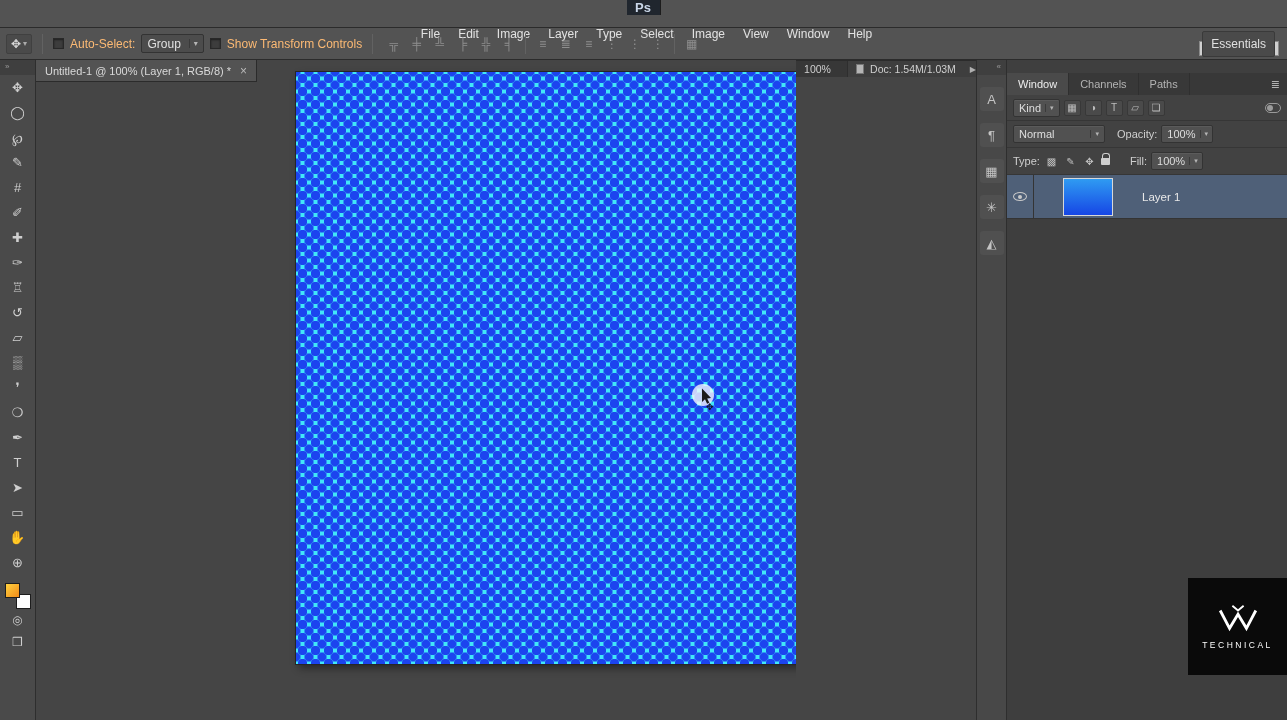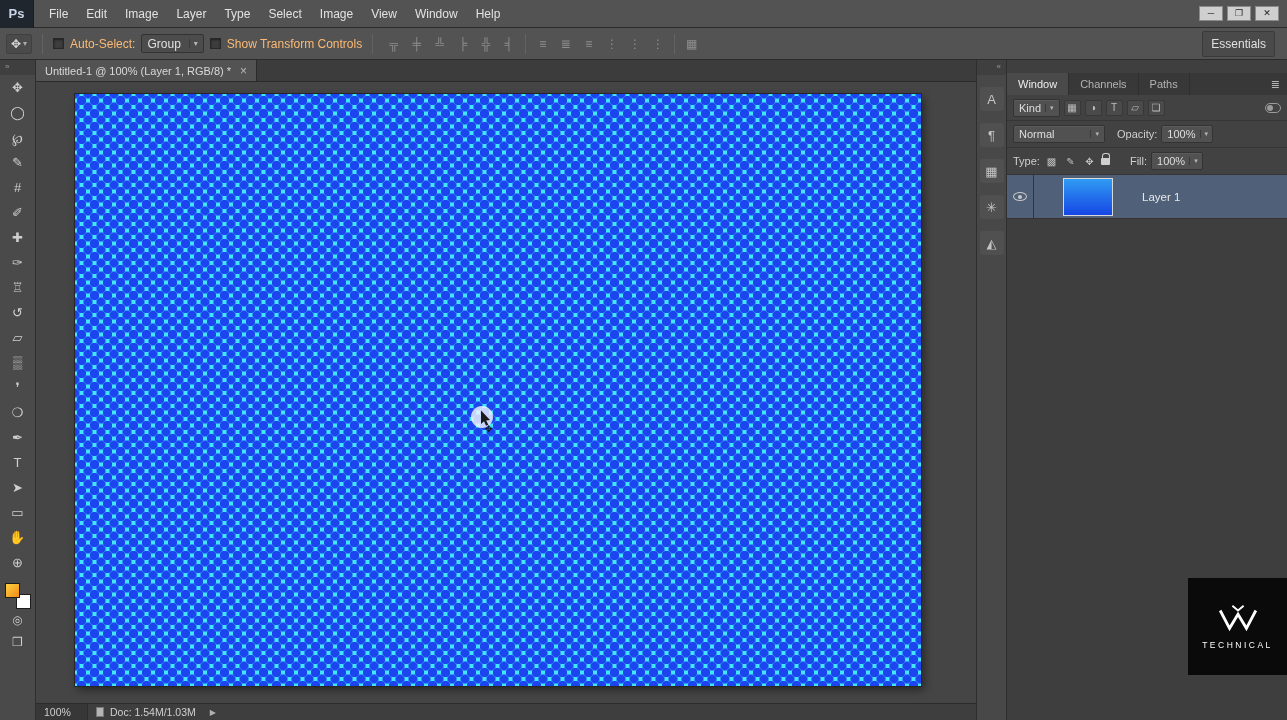--- a/index.html
+++ b/index.html
@@ -3,24 +3,24 @@
 <meta charset="utf-8">
 <style>
   * { margin:0; padding:0; box-sizing:border-box; }
   html,body { width:1287px; height:720px; overflow:hidden; }
   body {
     position:relative; background:#535353;
     font-family:"Liberation Sans", sans-serif; color:#dcdcdc;
     -webkit-user-select:none; user-select:none;
   }
   
-  .menubar { height:28px; display:flex; align-items:center; background:#535353; border-bottom:1px solid #2b2b2b; }
+  .menubar { height:28px; display:flex; align-items:center; background:#535353; border-bottom:1px solid #2b2b2b;flex-direction:column; }
   .ps-logo { width:34px; height:28px; background:#20262e; color:#c9d6e8; font-weight:bold; font-size:13px;
              display:flex; align-items:center; justify-content:center; border-right:1px solid #1c1c1c; }
-  .menus { display:flex; align-items:center; margin-left:6px; }
+  .menus { display:flex; align-items:center; margin-left:6px;margin-top:12px; }
   .menu-item { padding:0 9px; font-size:12px; color:#e2e2e2; cursor:default; }
   .win-controls { margin-left:auto; display:flex; gap:4px; padding-right:8px; }
   .winbtn { width:24px; height:15px; background:#cfcfcf; color:#222; border:1px solid #8a8a8a;
             font-size:9px; line-height:13px; text-align:center; }
   
   .optionsbar { height:32px; display:flex; align-items:center; background:#535353; border-bottom:1px solid #2b2b2b;
                 font-size:12px; padding:0 6px; gap:6px; }
   .tool-badge { display:inline-flex; align-items:center; gap:2px; padding:2px 4px; border:1px solid #404040;
                 border-radius:2px; background:#4a4a4a; color:#d8d8d8; font-size:12px; }
   .mini-arrow { font-size:8px; color:#aaa; }
@@ -39,21 +39,21 @@
   .body-row { display:flex; height:660px; }
   
   .toolbar { width:36px; background:#4a4a4a; border-right:1px solid #2e2e2e; display:flex; flex-direction:column; align-items:center; }
   .tb-grip { height:15px; font-size:8px; color:#9a9a9a; width:100%; text-align:left; padding:2px 0 0 5px; background:#3f3f3f; }
   .tool { width:30px; height:25px; display:flex; align-items:center; justify-content:center; color:#cfcfcf; font-size:13px; }
   .swatches { position:relative; width:26px; height:26px; margin-top:8px; }
   .bg-swatch { position:absolute; right:0; bottom:0; width:15px; height:15px; background:#fff; border:1px solid #1d1d1d; }
   .fg-swatch { position:absolute; left:0; top:0; width:15px; height:15px; background:linear-gradient(135deg,#ffd23f,#f08a19); border:1px solid #1d1d1d; }
   .tool.small { font-size:12px; height:22px; }
   
-  .workspace-col { flex:1; display:flex; flex-direction:column; background:#454545; position:relative; min-width:0; }
+  .workspace-col { flex:1; display:flex; flex-direction:row; background:#454545; position:relative; min-width:0; }
   .tabbar { height:22px; background:#3c3c3c; border-bottom:1px solid #2b2b2b; display:flex; align-items:stretch; }
   .doc-tab { display:flex; align-items:center; background:#535353; padding:0 9px; font-size:11px; color:#d9d9d9;
              border-right:1px solid #2b2b2b; }
   .tab-close { margin-left:9px; color:#b9b9b9; font-size:12px; }
   .canvas-wrap { flex:1; position:relative; overflow:hidden; }
   .canvas { position:absolute; left:39px; top:12px; width:846px; height:592px; overflow:hidden;
             box-shadow:0 0 0 1px #262626, 3px 4px 8px rgba(0,0,0,.45); }
   .halftone { position:absolute; inset:0; background-color:#41e7f8;
     background-image:
       radial-gradient(circle, #1c44ef 4.3px, rgba(28,68,239,0) 5px),

